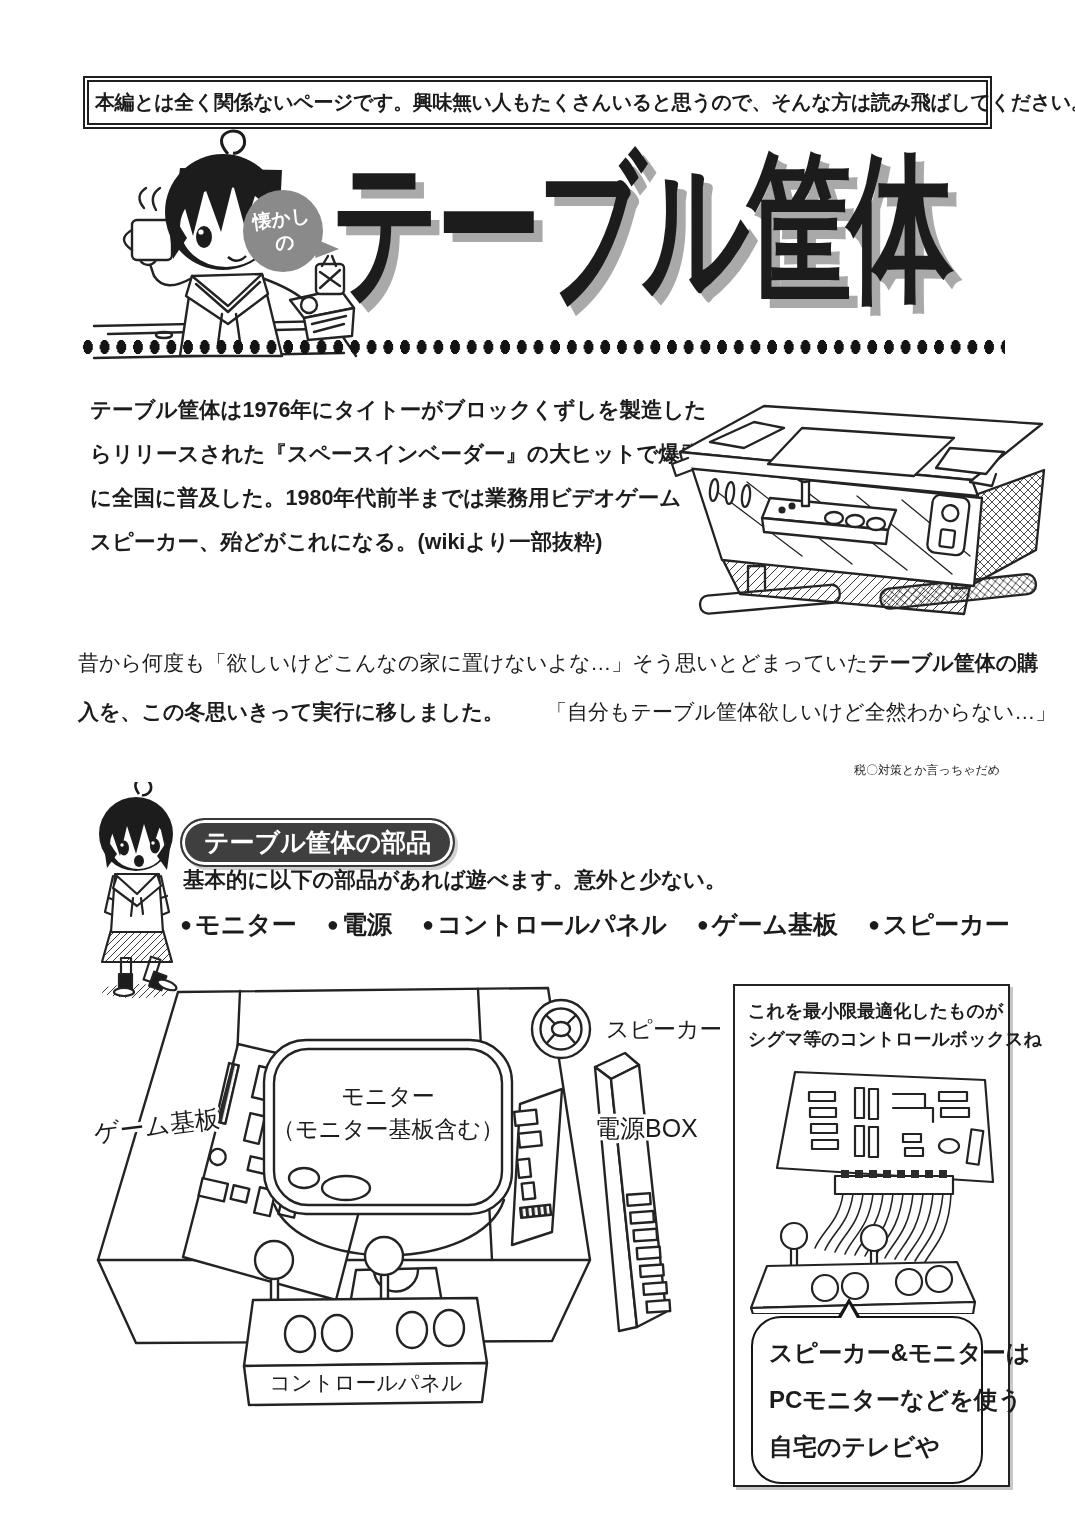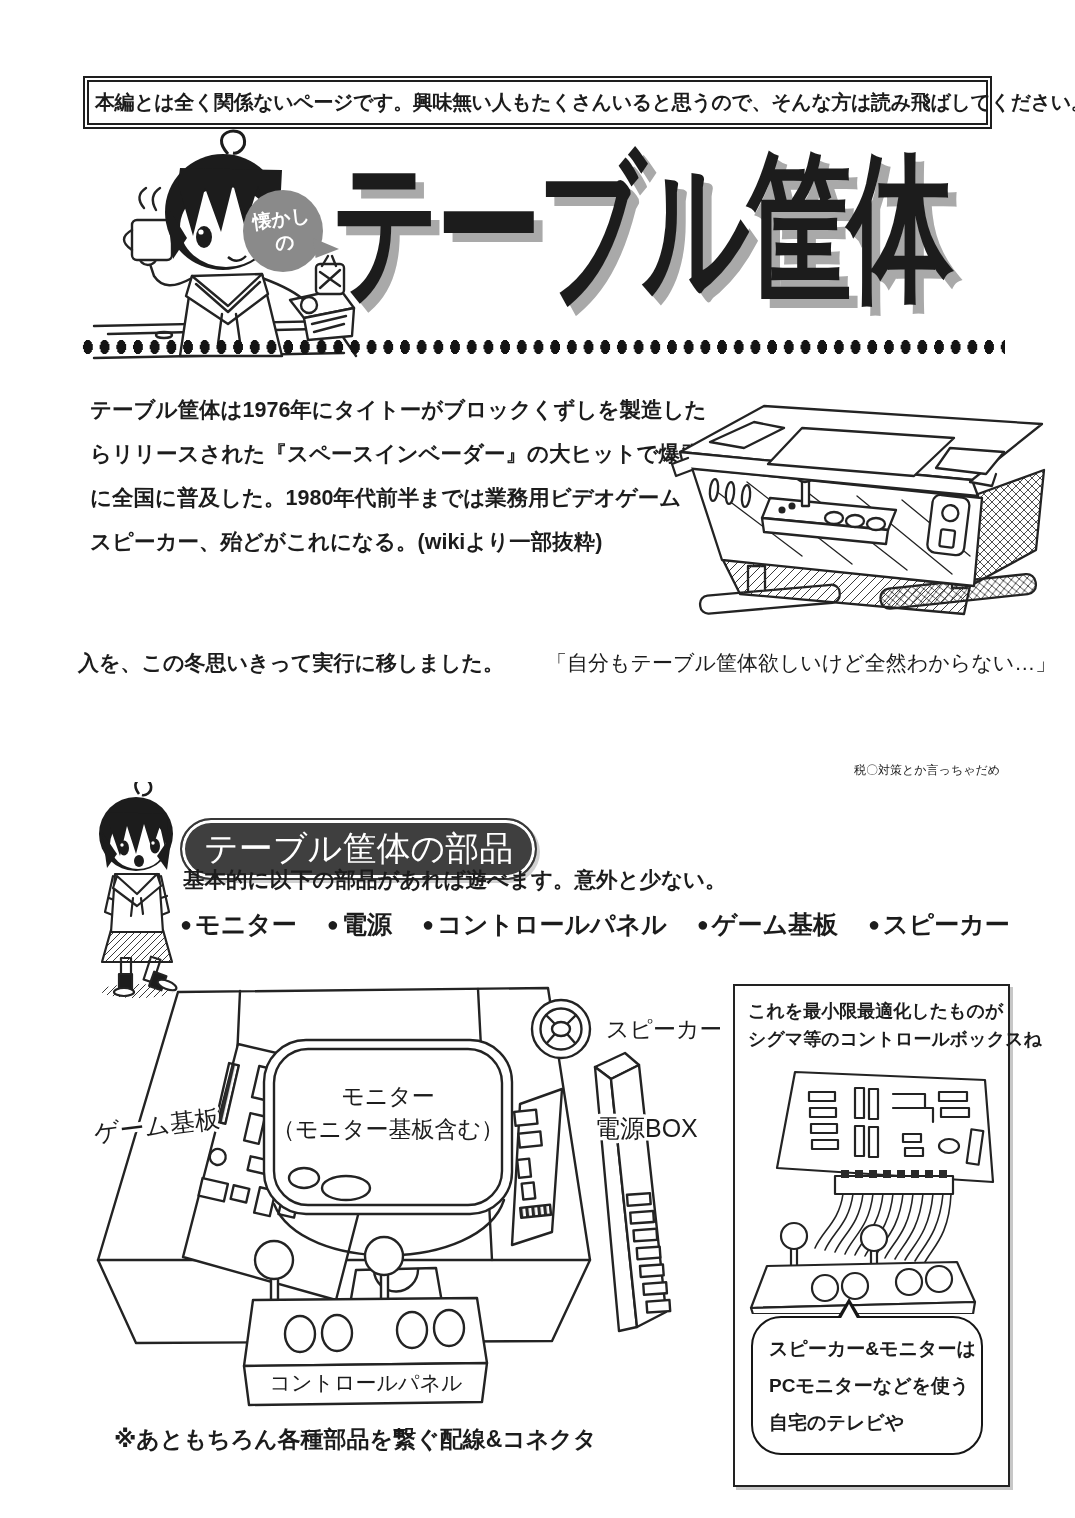--- a/index.html
+++ b/index.html
@@ -35,39 +35,39 @@
   
   .story{left:78px;top:638px;font-size:21px;font-weight:500;line-height:49px;}
   .story div{white-space:nowrap;}
   .story b{font-weight:800;}
 
   .aside-note{left:770px;top:762px;width:230px;font-size:12px;font-weight:400;text-align:right;}
 
   
   .badge{left:180px;top:818px;background:#3f3f3f;border:2px solid #383838;border-radius:999px;
          box-shadow:inset 0 0 0 3px #fff,3px 3px 0 rgba(0,0,0,0.18);
-         color:#fff;font-weight:400;font-size:34px;padding:6px 22px;white-space:nowrap;}
+         color:#fff;font-weight:700;font-size:25px;padding:6px 22px;white-space:nowrap;}
   .parts-lead{left:183px;top:865px;font-size:21.5px;font-weight:600;white-space:nowrap;}
   .parts-row{left:180px;top:908px;display:flex;gap:30px;font-size:25px;font-weight:800;white-space:nowrap;}
   .parts-row .itm{display:flex;align-items:center;}
   .parts-row .blt{font-size:20px;margin-right:3px;}
 
   
   svg text{font-family:"Liberation Sans","DejaVu Sans",sans-serif;}
   .diag-label{fill:#1c1c1c;font-weight:500;}
   .halo{paint-order:stroke;stroke:#fff;stroke-width:7px;stroke-linejoin:round;}
 
   .footnote{left:114px;top:1424px;font-size:23px;font-weight:600;white-space:nowrap;}
 
   
   .side-panel{left:733px;top:984px;width:277px;height:503px;border:2px solid #222;background:#fff;
               box-sizing:border-box;box-shadow:3px 3px 0 rgba(0,0,0,0.22);}
   .side-caption{margin:12px 12px 0 13px;font-size:18px;font-weight:600;line-height:1.55;white-space:nowrap;}
   .speech-bubble{position:absolute;left:16px;top:330px;width:232px;border:2.5px solid #161616;
-                 border-radius:30px;padding:12px 8px 12px 16px;font-size:19px;font-weight:600;
+                 border-radius:30px;padding:12px 8px 12px 16px;font-size:24px;font-weight:600;
                  line-height:1.95;background:#fff;box-sizing:border-box;white-space:nowrap;}
   .speech-bubble::before{content:"";position:absolute;top:-20px;left:84px;
                  border:12px solid transparent;border-bottom:20px solid #161616;border-top:0;}
   .speech-bubble::after{content:"";position:absolute;top:-14px;left:87px;
                  border:9px solid transparent;border-bottom:16px solid #fff;border-top:0;}
 </style>
 </head>
 <body>
 
 <div class="page">
@@ -186,20 +186,21 @@
       <polygon points="28,74 32,90 326,118 320,102"></polygon>
       <polygon points="150,50 302,60 262,98 116,86"></polygon>
       <polygon points="58,64 102,44 132,50 92,70"></polygon>
       <polygon points="298,70 352,74 334,96 284,90"></polygon>
       <path d="M36,80 L20,86 L24,98 L40,92"></path>
       <path d="M318,104 L340,108 L344,96"></path>
     </g>
   </svg>
 
   <div class="abs story">
+    <div><span>昔から何度も「欲しいけどこんなの家に置けないよな…」そう思いとどまっていた</span><b>テーブル筐体の購</b></div>
     <div><b>入を、この冬思いきって実行に移しました。</b><span>　　「自分もテーブル筐体欲しいけど全然わからない…」</span></div>
   </div>
 
   <div class="abs aside-note">税〇対策とか言っちゃだめ</div>
 
   <svg class="abs" style="left:75px;top:782px;" width="122" height="218" viewBox="0 0 122 218">
     <defs>
       <pattern id="skirt-hatch" width="7" height="7" patternUnits="userSpaceOnUse">
         <path d="M0,7 L7,0" stroke="#3a3a3a" stroke-width="1"></path>
       </pattern>
@@ -344,21 +345,20 @@
     </g>
 
     <text class="diag-label halo" x="6" y="152" font-size="25" transform="rotate(-7 70 145)">ゲーム基板</text>
     <text class="diag-label" x="300" y="122" font-size="23" text-anchor="middle">モニター</text>
     <text class="diag-label" x="300" y="155" font-size="23" text-anchor="middle">（モニター基板含む）</text>
     <text class="diag-label halo" x="518" y="55" font-size="23">スピーカー</text>
     <text class="diag-label halo" x="507" y="155" font-size="25">電源BOX</text>
     <text class="diag-label" x="278" y="408" font-size="21" text-anchor="middle">コントロールパネル</text>
   </svg>
 
-  <div class="abs footnote">※あともちろん各種部品を繋ぐ配線&amp;コネクタ</div>
 
   <div class="abs side-panel">
     <div class="side-caption">
       <div>これを最小限最適化したものが</div>
       <div>シグマ等のコントロールボックスね</div>
     </div>
     <svg style="position:absolute;left:8px;top:78px;" width="258" height="250" viewBox="0 0 258 250">
       <g stroke="#232323" stroke-width="2.2" fill="#fff" stroke-linecap="round" stroke-linejoin="round">
 
         <polygon points="52,8 242,16 250,118 34,104"></polygon>

